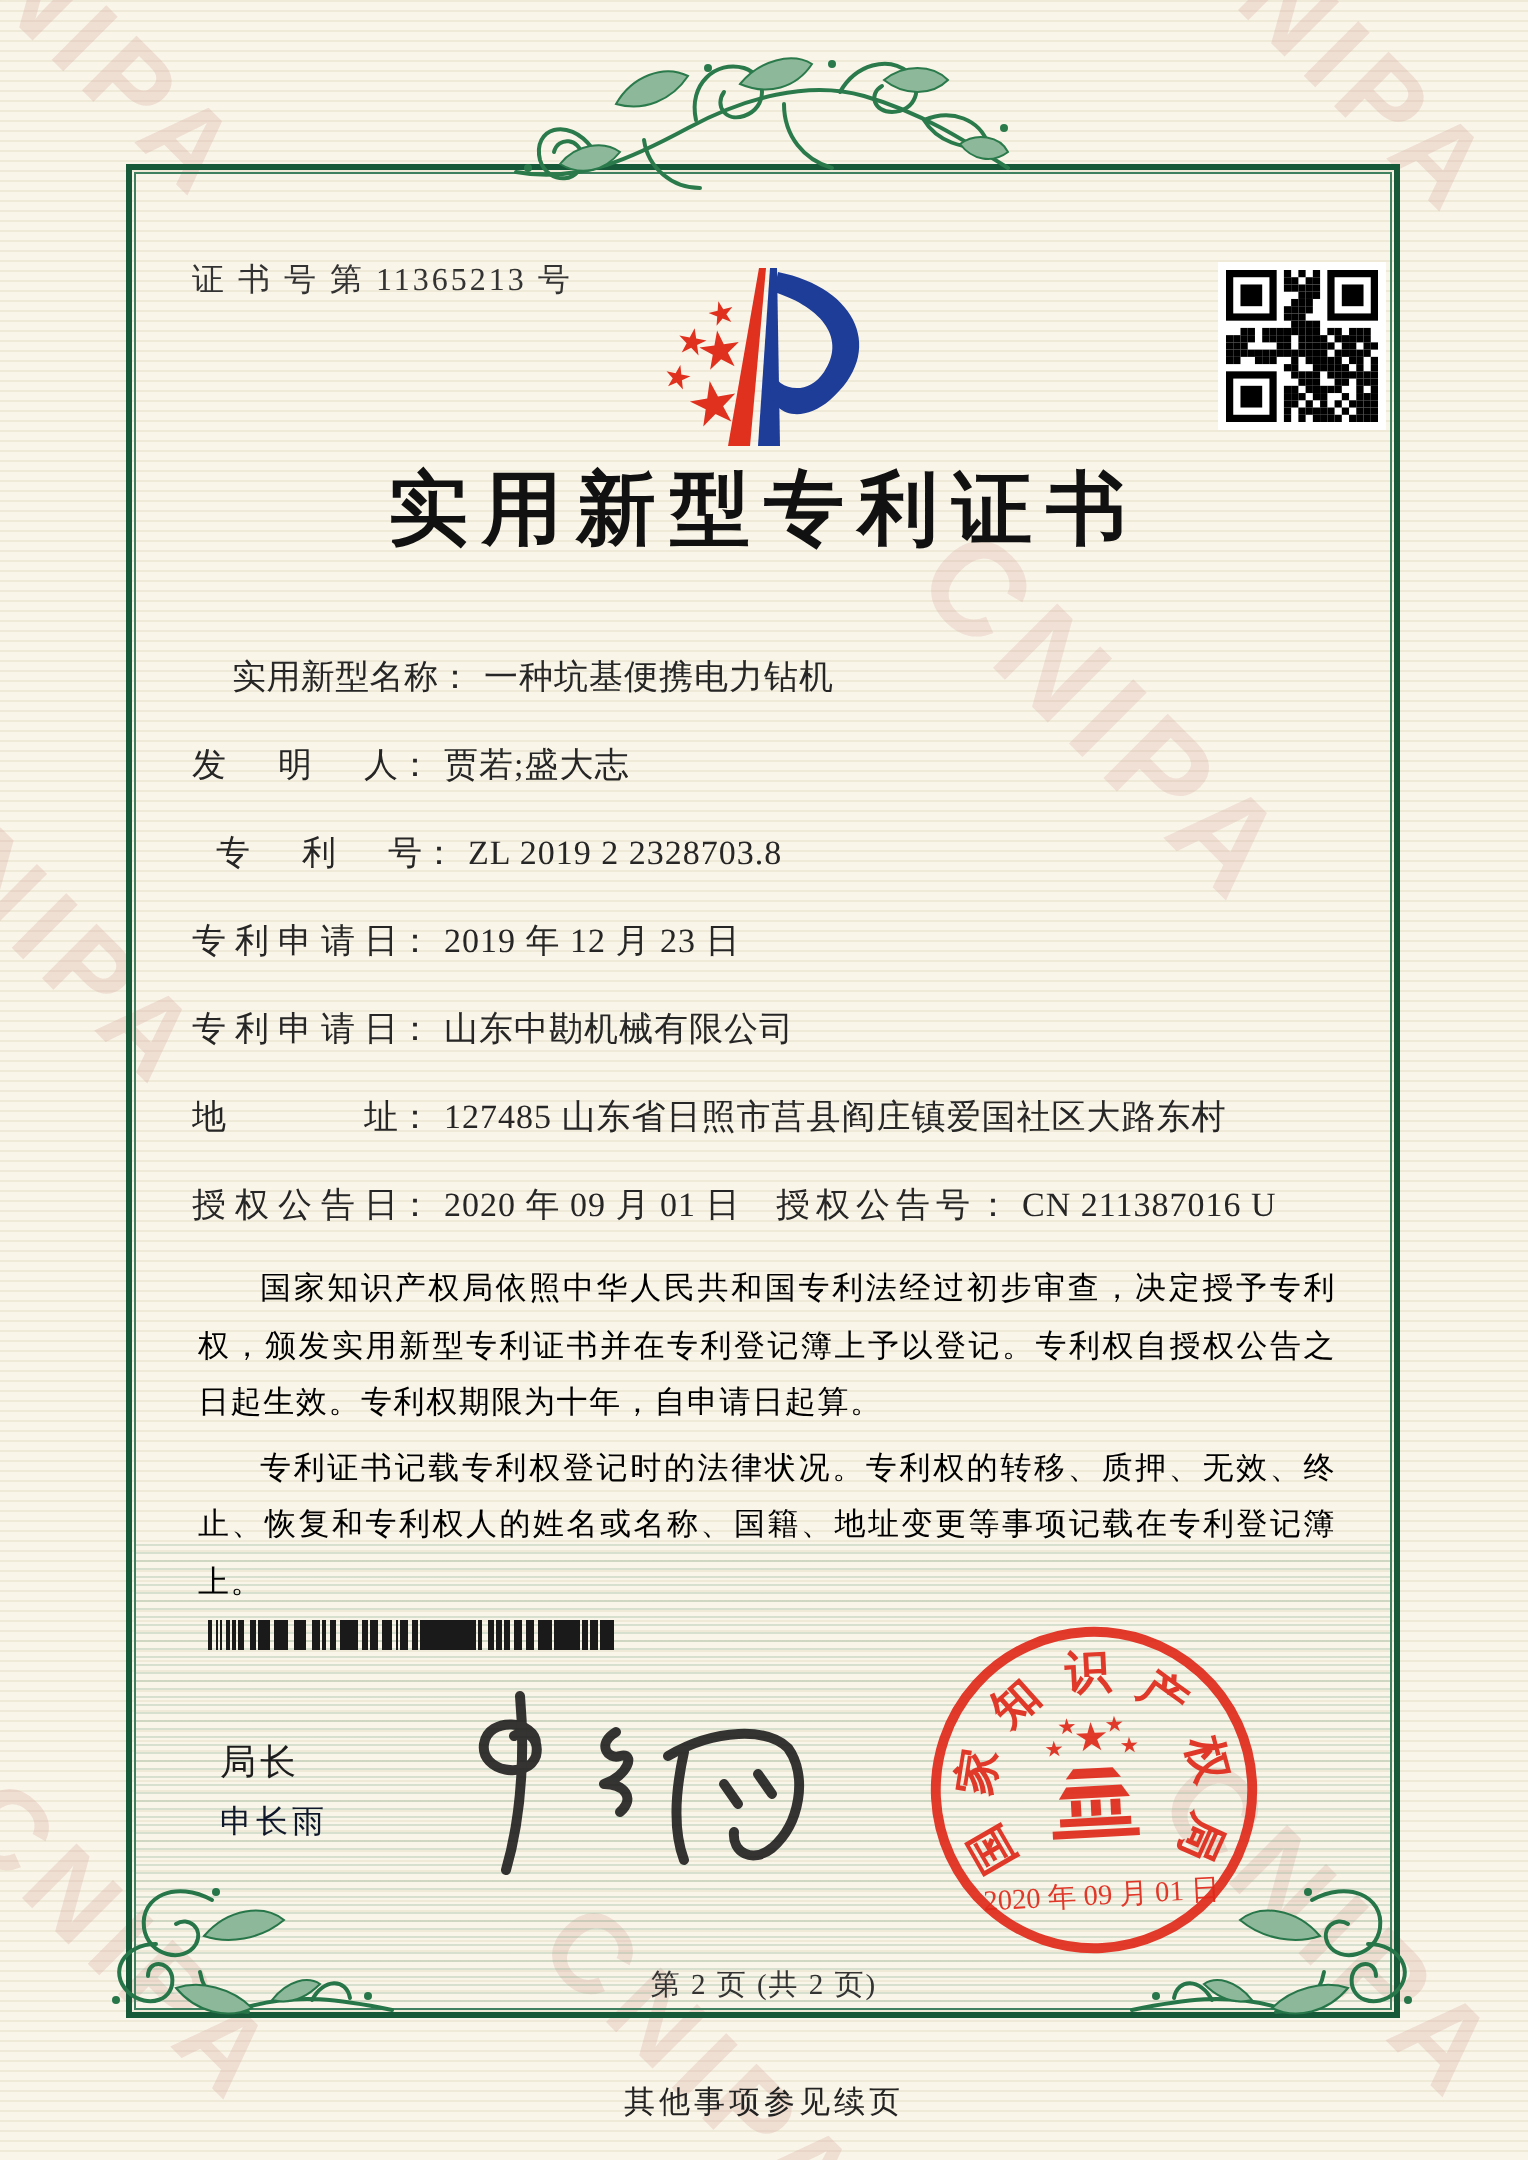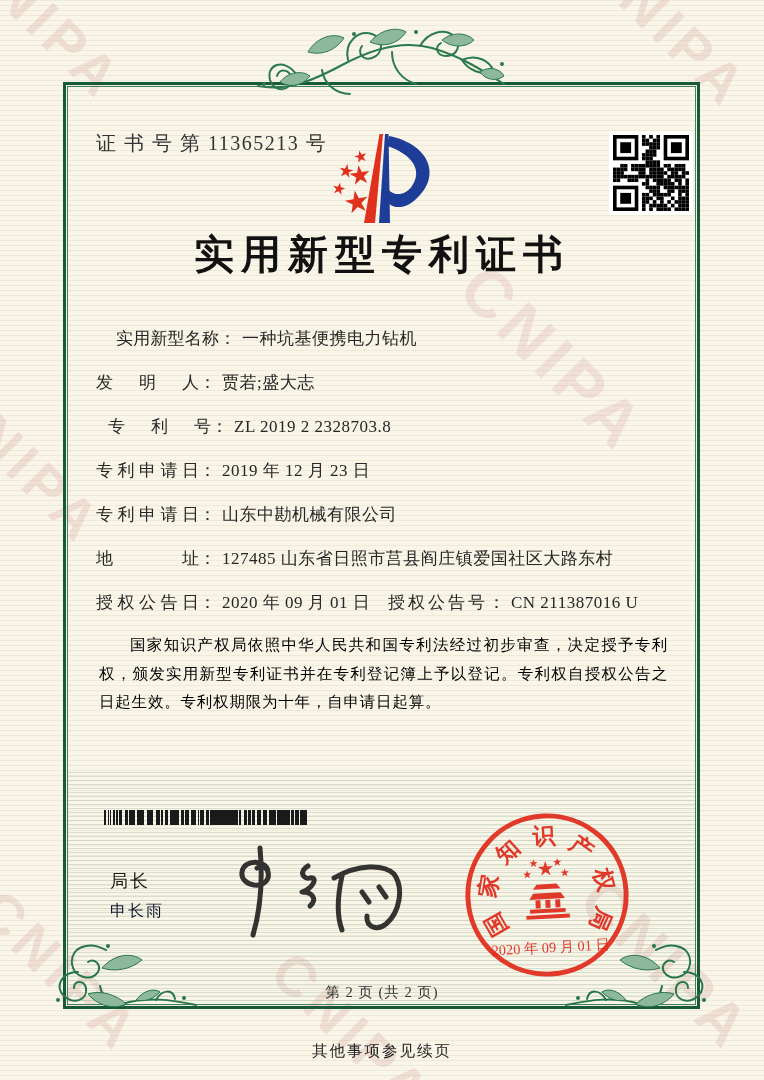--- a/index.html
+++ b/index.html
@@ -36,21 +36,21 @@
   
   .band{
     position:absolute;left:67px;top:772px;width:629px;height:234px;z-index:0;
     background:repeating-linear-gradient(180deg, rgba(140,176,150,0.32) 0 1px, transparent 1px 4px);
   }
   .ornament{position:absolute;z-index:2;pointer-events:none;}
   .orn-top{left:252px;top:12px;}
   .orn-bl{left:44px;top:942px;}
   .orn-br{left:560px;top:942px;transform:scaleX(-1);}
   .content{position:absolute;z-index:3;}
-  .cert-no{left:96px;top:130px;font-size:20px;letter-spacing:1.5px;color:#333;}
+  .cert-no{left:96px;top:130px;font-size:16px;letter-spacing:1.5px;color:#333;}
   .logo{left:331px;top:128px;}
   .qr{left:609px;top:131px;width:84px;height:84px;background:#ffffff;padding:4px;box-sizing:border-box;}
   .title{
     left:0;top:227px;width:764px;text-align:center;
     font-size:40px;font-weight:bold;letter-spacing:7px;color:#111;
   }
   .field{left:96px;font-size:17px;white-space:nowrap;}
   .f0{top:327px;margin-left:20px;} .f1{top:371px;} .f2{top:415px;margin-left:12px;} .f3{top:459px;}
   .f4{top:503px;} .f5{top:547px;} .f6{top:591px;}
   .flabel{
@@ -390,20 +390,21 @@
 </div>
 <div class="content field f6">
   <span class="flabel">授权公告日</span><span class="fcolon">：</span><span class="fvalue">2020 年 09 月 01 日</span>
   <span class="grant-no">
     <span class="flabel2">授权公告号</span><span class="fcolon">：</span><span class="fvalue">CN 211387016 U</span>
   </span>
 </div>
 
 <div class="content paras">
   <p>国家知识产权局依照中华人民共和国专利法经过初步审查，决定授予专利权，颁发实用新型专利证书并在专利登记簿上予以登记。专利权自授权公告之日起生效。专利权期限为十年，自申请日起算。</p>
+  <p>专利证书记载专利权登记时的法律状况。专利权的转移、质押、无效、终止、恢复和专利权人的姓名或名称、国籍、地址变更等事项记载在专利登记簿上。</p>
 </div>
 
 <svg class="content barcode" id="barcode" width="206" height="15" viewBox="0 0 206 15">
     <rect x="0" y="0" width="2" height="15" fill="#1a1a1a"></rect>
     <rect x="2" y="0" width="0" height="15" fill="#1a1a1a"></rect>
     <rect x="1" y="0" width="-2" height="15" fill="#1a1a1a"></rect>
     <rect x="0" y="0" width="-1" height="15" fill="#1a1a1a"></rect>
     <rect x="-1" y="0" width="3" height="15" fill="#1a1a1a"></rect>
     <rect x="3" y="0" width="-1" height="15" fill="#1a1a1a"></rect>
     <rect x="4" y="0" width="1" height="15" fill="#1a1a1a"></rect>

